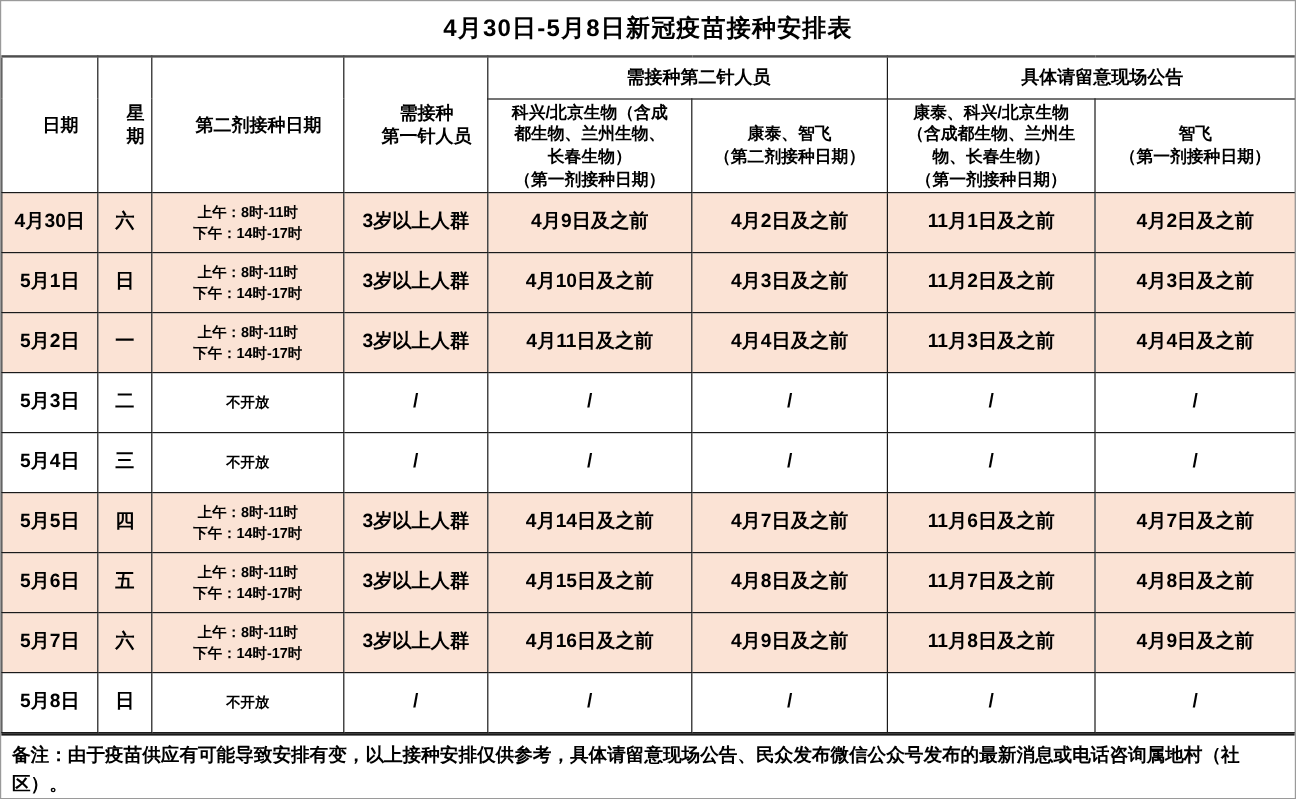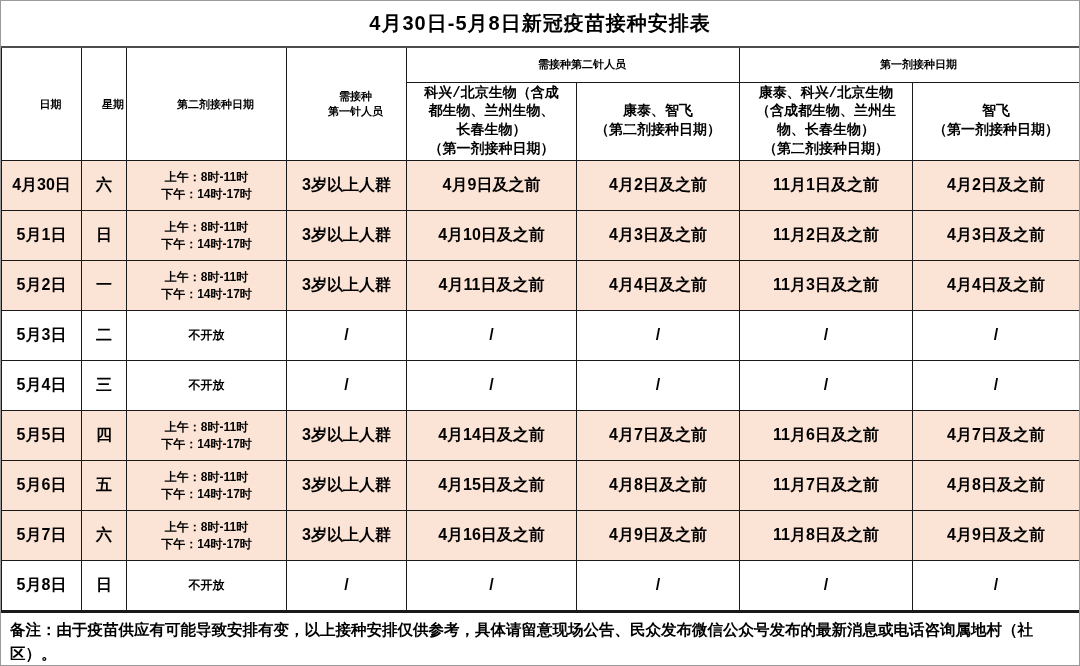--- a/index.html
+++ b/index.html
@@ -34,22 +34,22 @@
   table.schedule th,
   table.schedule td {
     border: 1px solid #1a1a1a;
     text-align: center;
     vertical-align: middle;
     font-weight: bold;
     white-space: pre-line;
     padding: 1px 2px;
     overflow: hidden;
   }
-  thead tr.group-row th { height: 35px; font-size: 11px; padding-left: 20px; }
-  thead tr.sub-row th { height: 76px; font-size: 14px; line-height: 1.35; font-family: Liberation Mono, monospace; }
+  thead tr.group-row th { height: 35px; font-size: 15px; padding-left: 20px; }
+  thead tr.sub-row th { height: 76px; font-size: 14px; line-height: 1.35; }
   thead th.span-head { font-size: 15px; text-align: center; }
   tbody td { height: 50px; font-size: 16px; line-height: 1.4; }
   tbody td.time-cell { font-size: 12px; }
   tbody tr.shaded td { background: var(--highlight, #FBE3D5); }
   .note {
     border-top: 2px solid #1a1a1a;
     padding: 5px 9px 4px 9px;
     font-size: 15.5px;
     font-weight: bold;
     line-height: 1.55;
@@ -75,33 +75,33 @@
         <col style="width:167px">
     </colgroup>
     <thead>
       <tr class="group-row">
         <th rowspan="2">日期</th>
         <th rowspan="2">星期</th>
         <th rowspan="2">第二剂接种日期</th>
         <th rowspan="2" class="span-head">需接种
 第一针人员</th>
         <th colspan="2">需接种第二针人员</th>
-        <th colspan="2">第一剂接种日期</th>
+        <th colspan="2">具体请留意现场公告</th>
       </tr>
       <tr class="sub-row">
         <th>科兴/北京生物（含成
 都生物、兰州生物、
 长春生物）
 （第一剂接种日期）</th>
         <th>康泰、智飞
 （第二剂接种日期）</th>
         <th>康泰、科兴/北京生物
 （含成都生物、兰州生
 物、长春生物）
-（第二剂接种日期）</th>
+（第一剂接种日期）</th>
         <th>智飞
 （第一剂接种日期）</th>
       </tr>
     </thead>
     <tbody>
       <tr class="shaded">
         <td>4月30日</td>
         <td>六</td>
         <td class="time-cell">上午：8时-11时
 下午：14时-17时</td>

